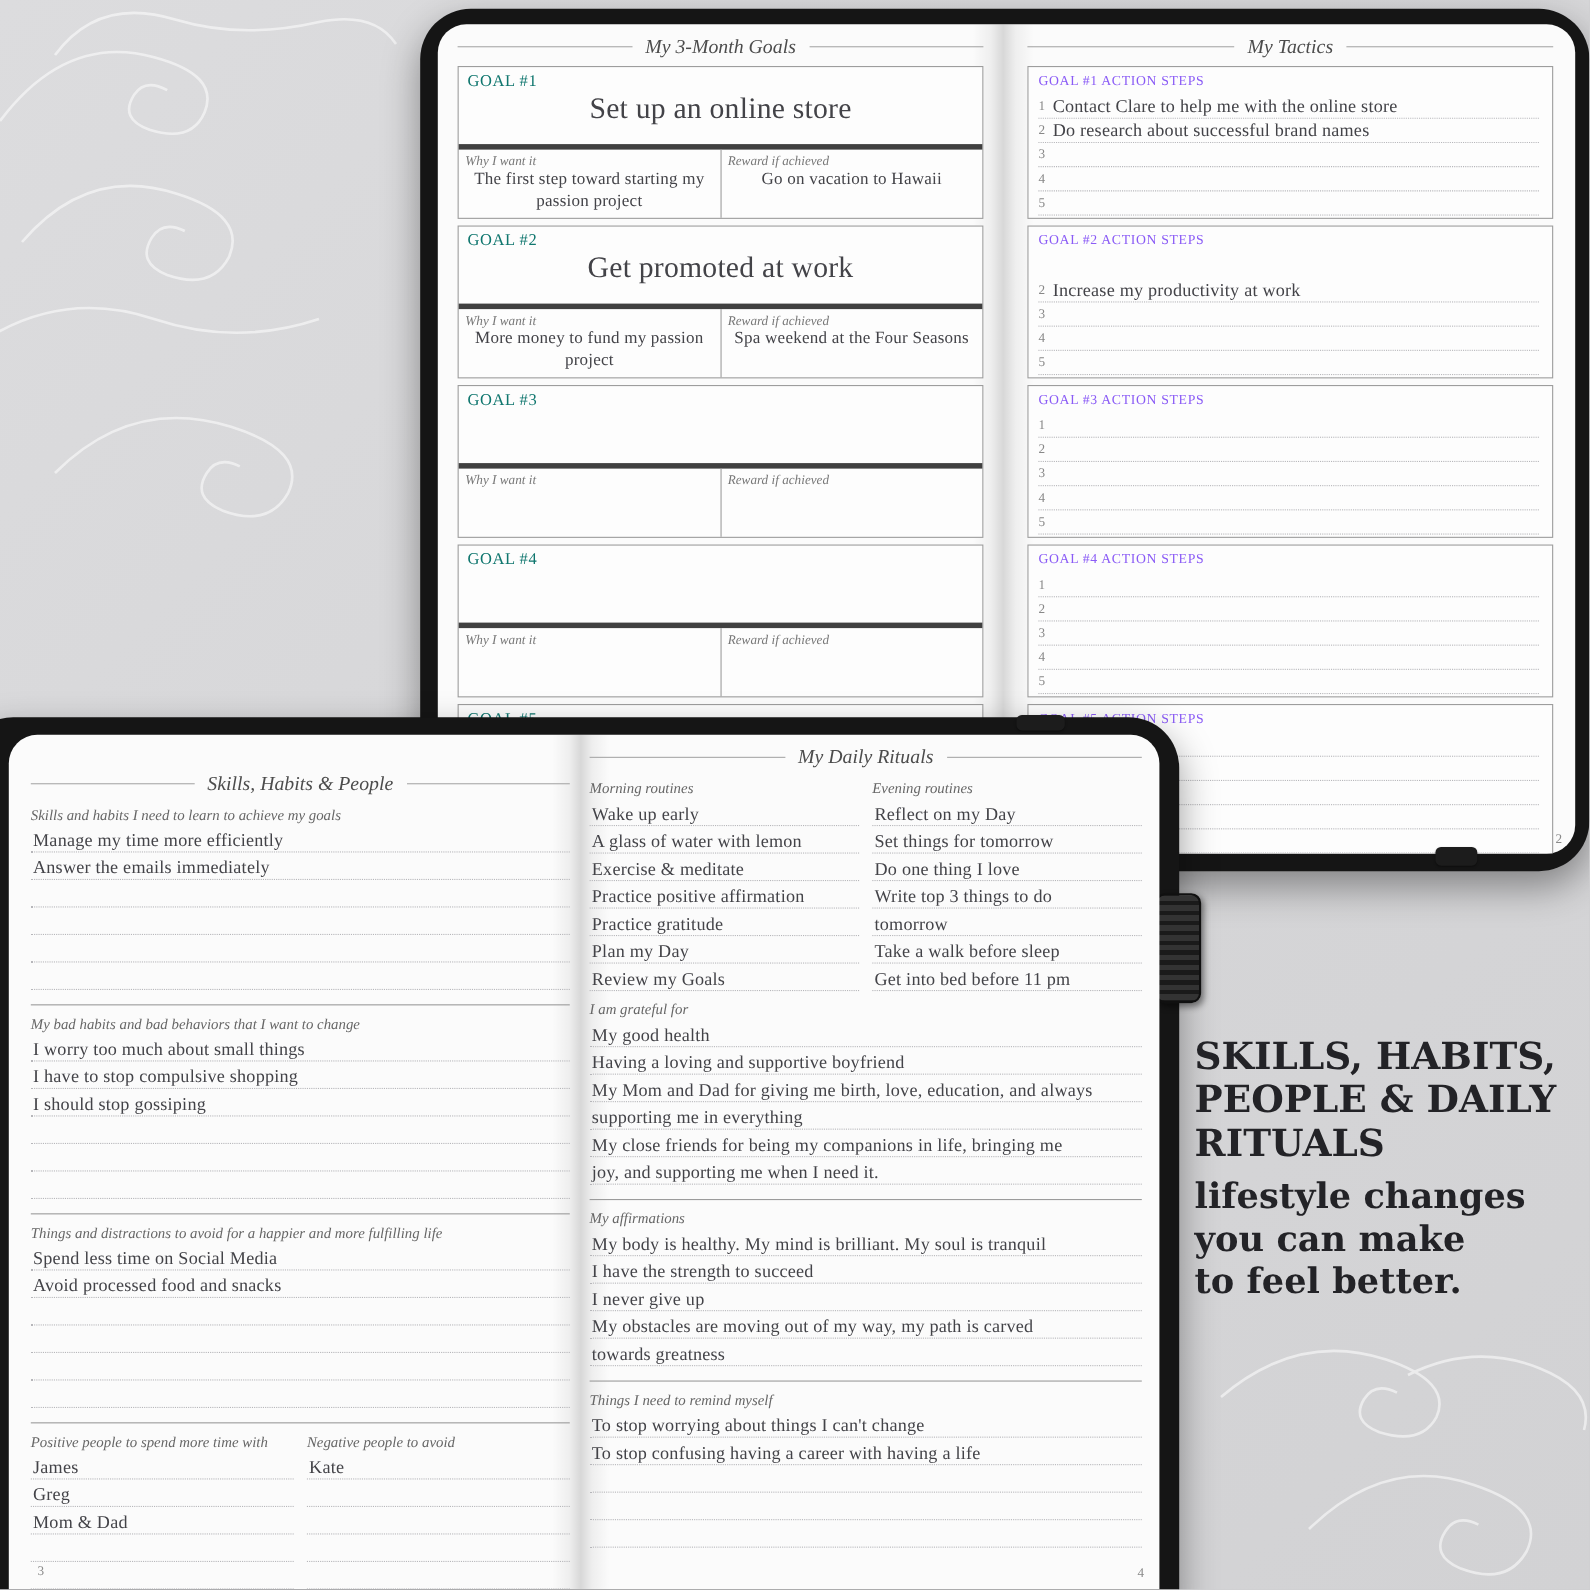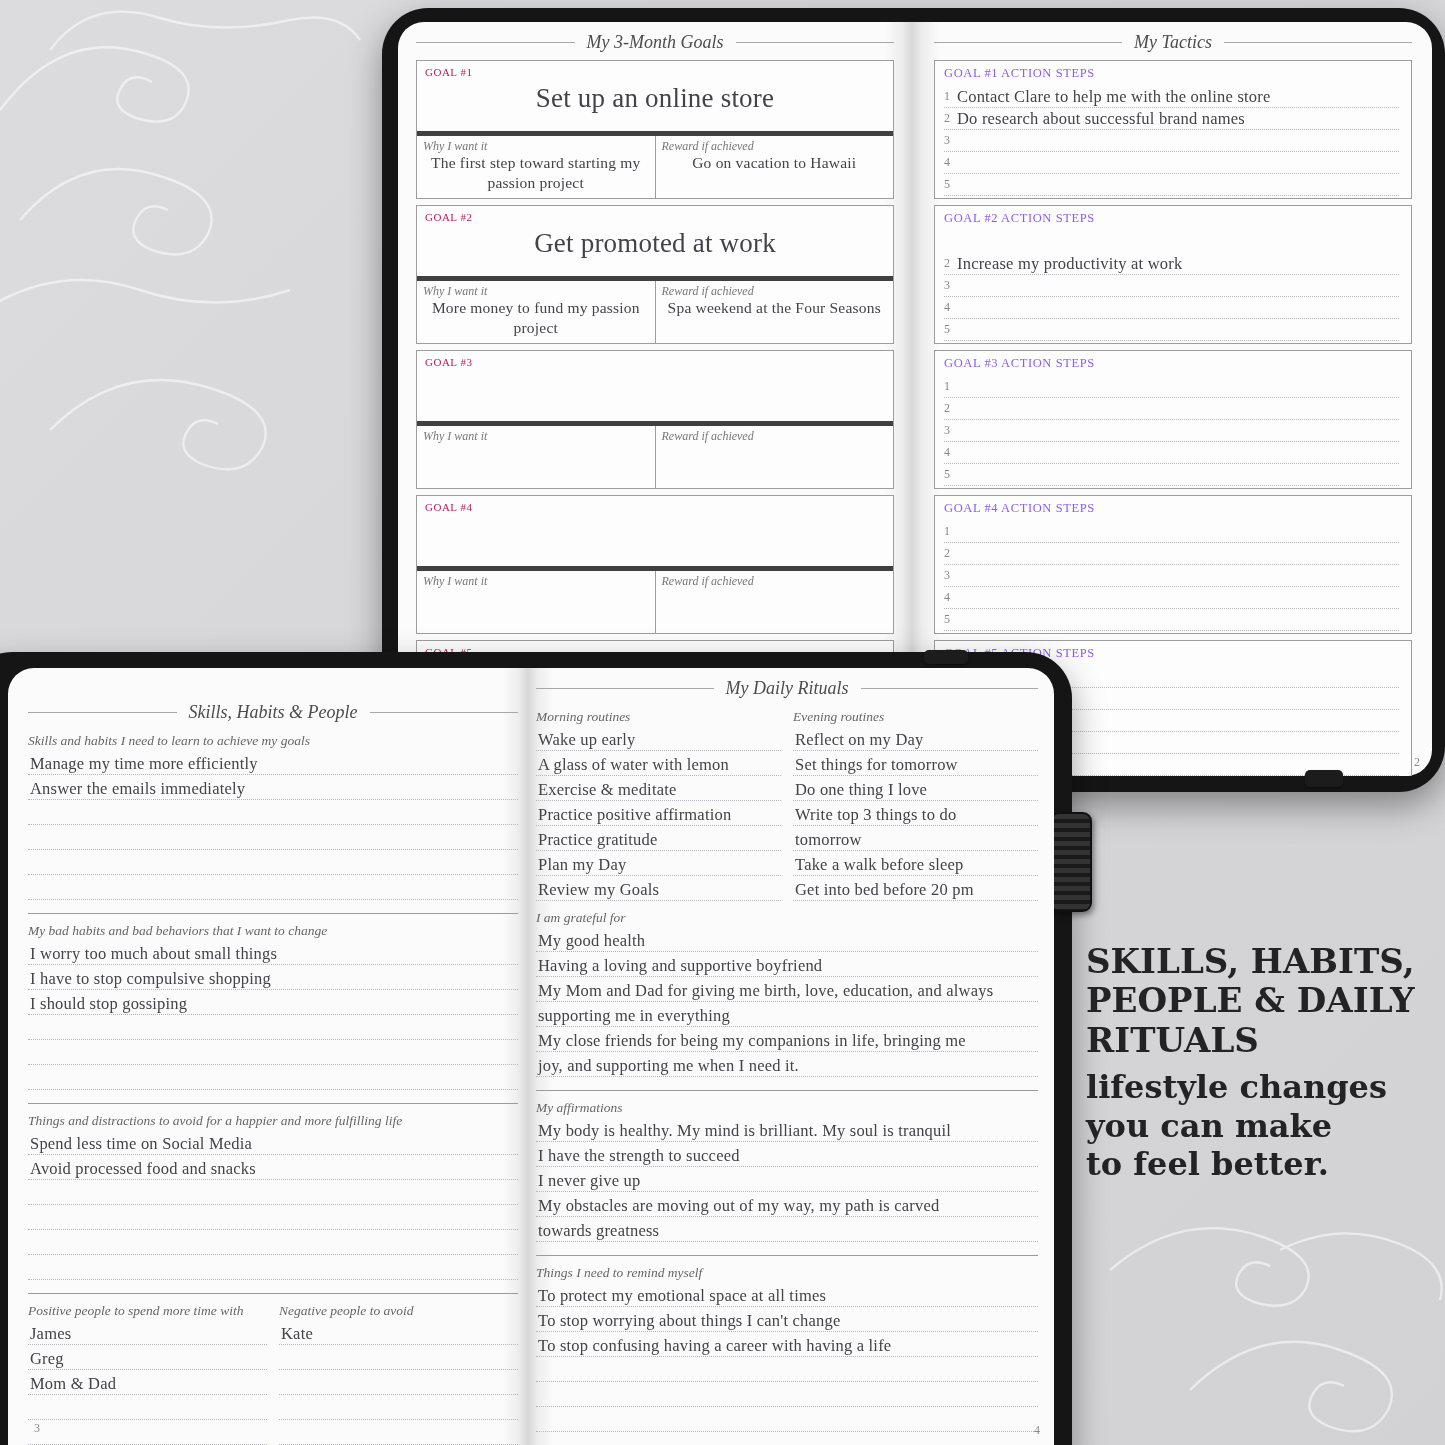--- a/index.html
+++ b/index.html
@@ -31,21 +31,21 @@
   #page-tactics{left:536px;top:8px;width:478px;}
   #page-skills{left:20px;top:8px;width:490px;margin-top:24px;}
   #page-rituals{left:528px;top:8px;width:502px;}
   
   .pg-header{display:flex;align-items:center;gap:12px;height:24px;color:#4c4c4c;
     font-style:italic;font-size:18px;}
   .pg-header .rule{flex:1;height:1px;background:#a8a8a8;}
   .pg-header .ttl{white-space:nowrap;}
   
   .gblock{position:relative;border:1px solid #9d9d9d;background:#fdfdfd;height:137px;margin-top:6px;}
-  .gb-label{position:absolute;left:8px;top:5px;font-size:11px;color:#be185d;letter-spacing:.5px;}
+  .gb-label{position:absolute;left:8px;top:5px;font-size:15px;color:#0f766e;letter-spacing:.5px;}
   .gb-goal{position:absolute;left:0;right:0;top:22px;text-align:center;font-size:27px;}
   .gb-row{position:absolute;left:0;right:0;bottom:0;height:62px;border-top:5px solid #404040;display:flex;}
   .gb-cell{flex:1;position:relative;}
   .gb-cell+.gb-cell{border-left:1px solid #9d9d9d;}
   .cell-label{position:absolute;left:6px;top:3px;font-style:italic;font-size:12px;color:#777;}
   .cell-text{position:absolute;left:4px;right:4px;top:17px;text-align:center;font-size:15.5px;line-height:1.3;}
   
   .tbox{position:relative;border:1px solid #9d9d9d;background:#fdfdfd;height:137px;margin-top:6px;}
   .tb-label{position:absolute;left:9px;top:5px;font-size:12.5px;color:#8b5cf6;letter-spacing:.6px;}
   .tline{position:absolute;left:9px;right:12px;height:22px;border-bottom:1px dotted #b6b6ba;}
@@ -358,21 +358,21 @@
           <div class="row">
               <span class="hand">Write top 3 things to do</span>
             </div>
           <div class="row">
               <span class="hand">tomorrow</span>
             </div>
           <div class="row">
               <span class="hand">Take a walk before sleep</span>
             </div>
           <div class="row">
-              <span class="hand">Get into bed before 20 pm</span>
+              <span class="hand">Get into bed before 11 pm</span>
             </div>
         </div>
       </div>
 
       <div class="sec-label">I am grateful for</div>
       <div class="row">
           <span class="hand">My good health</span>
         </div>
       <div class="row">
           <span class="hand">Having a loving and supportive boyfriend</span>
@@ -403,23 +403,20 @@
         </div>
       <div class="row">
           <span class="hand">My obstacles are moving out of my way, my path is carved</span>
         </div>
       <div class="row">
           <span class="hand">towards greatness</span>
         </div>
       <div class="divider"></div>
 
       <div class="sec-label">Things I need to remind myself</div>
-      <div class="row">
-          <span class="hand">To protect my emotional space at all times</span>
-        </div>
       <div class="row">
           <span class="hand">To stop worrying about things I can't change</span>
         </div>
       <div class="row">
           <span class="hand">To stop confusing having a career with having a life</span>
         </div>
       <div class="row"></div>
       <div class="row"></div>
       <div class="row"></div>
 

